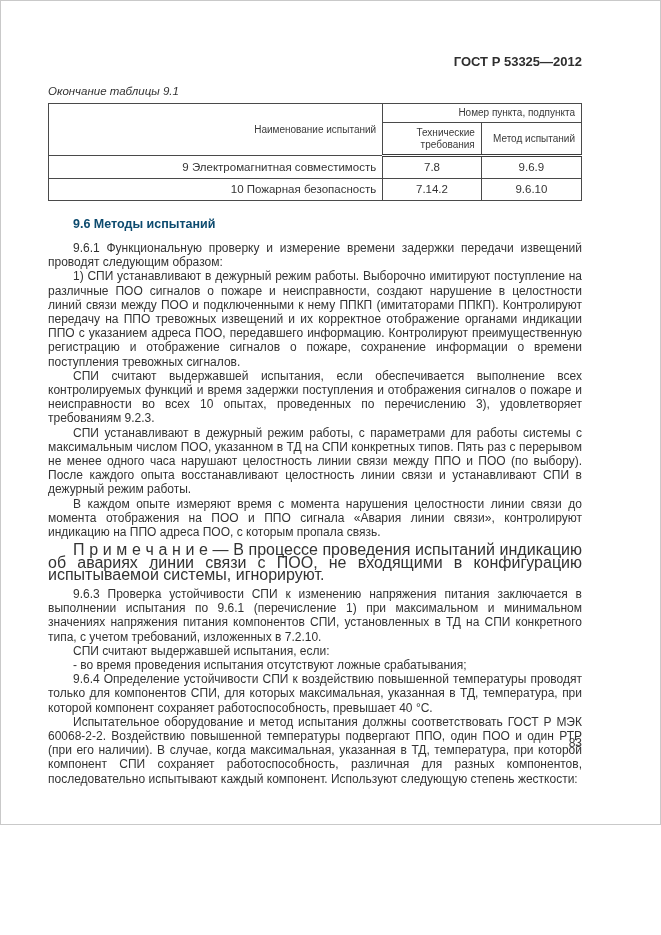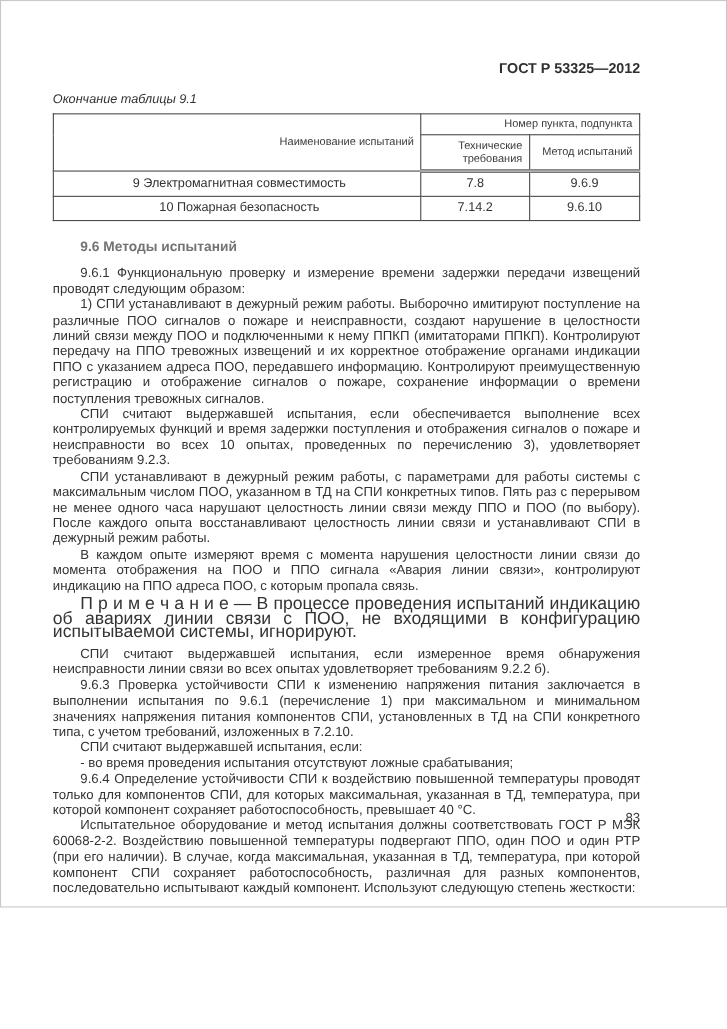--- a/index.html
+++ b/index.html
@@ -61,29 +61,29 @@
   table.spec-table thead tr.head-bottom th {
     border-bottom: 3px double #3a3a3a;
   }
   table.spec-table th.group-head { height: 14px; }
   table.spec-table th.sub-head   { height: 27px; }
   table.spec-table td {
     font-size: 11.5px;
     line-height: 13px;
     height: 17px;
   }
-  table.spec-table td.cell-name { text-align: center; padding-left: 10px; margin-left: 26px; }
+  table.spec-table td.cell-name { text-align: right; padding-left: 10px; margin-left: 26px; }
   table.spec-table td.cell-num  { text-align: center; }
   .section-heading {
     margin: 16px 0 9px 0;
     font-weight: bold;
     font-size: 12.5px;
     line-height: 15px;
     text-indent: 25px;
-    color: #737373;
+    color: #0c4a6e;
   }
   p.body-par {
     margin: 0;
     font-size: 12px;
     line-height: 14.2px;
     text-align: justify;
     text-indent: 25px;
     hyphens: none;
   }
   p.note-par {
@@ -141,21 +141,20 @@
   </table>
 
   <div class="section-heading">9.6  Методы испытаний</div>
 
   <p class="body-par">9.6.1 Функциональную проверку и измерение времени задержки передачи извещений проводят следующим образом:</p>
   <p class="body-par">1) СПИ устанавливают в дежурный режим работы. Выборочно имитируют поступление на различные ПОО сигналов о пожаре и неисправности, создают нарушение в целостности линий связи между ПОО и подключенными к нему ППКП (имитаторами ППКП). Контролируют передачу на ППО тревожных извещений и их корректное отображение органами индикации ППО с указанием адреса ПОО, передавшего информацию. Контролируют преимущественную регистрацию и отображение сигналов о пожаре, сохранение информации о времени поступления тревожных сигналов.</p>
   <p class="body-par">СПИ считают выдержавшей испытания, если обеспечивается выполнение всех контролируемых функций и время задержки поступления и отображения сигналов о пожаре и неисправности во всех 10 опытах, проведенных по перечислению 3), удовлетворяет требованиям 9.2.3.</p>
   <p class="body-par">СПИ устанавливают в дежурный режим работы, с параметрами для работы системы с максимальным числом ПОО, указанном в ТД на СПИ конкретных типов. Пять раз с перерывом не менее одного часа нарушают целостность линии связи между ППО и ПОО (по выбору). После каждого опыта восстанавливают целостность линии связи и устанавливают СПИ в дежурный режим работы.</p>
   <p class="body-par">В каждом опыте измеряют время с момента нарушения целостности линии связи до момента отображения на ПОО и ППО сигнала «Авария линии связи», контролируют индикацию на ППО адреса ПОО, с которым пропала связь.</p>
   <p class="note-par">П р и м е ч а н и е — В процессе проведения испытаний индикацию об авариях линии связи с ПОО, не входящими в конфигурацию испытываемой системы, игнорируют.</p>
-  <p class="body-par">СПИ считают выдержавшей испытания, если измеренное время обнаружения неисправности линии связи во всех опытах удовлетворяет требованиям 9.2.2 б).</p>
   <p class="body-par">9.6.3 Проверка устойчивости СПИ к изменению напряжения питания заключается в выполнении испытания по 9.6.1 (перечисление 1) при максимальном и минимальном значениях напряжения питания компонентов СПИ, установленных в ТД на СПИ конкретного типа, с учетом требований, изложенных в 7.2.10.</p>
   <p class="body-par">СПИ считают выдержавшей испытания, если:</p>
   <p class="body-par">- во время проведения испытания отсутствуют ложные срабатывания;</p>
   <p class="body-par">9.6.4 Определение устойчивости СПИ к воздействию повышенной температуры проводят только для компонентов СПИ, для которых максимальная, указанная в ТД, температура, при которой компонент сохраняет работоспособность, превышает 40 °С.</p>
   <p class="body-par">Испытательное оборудование и метод испытания должны соответствовать ГОСТ Р МЭК 60068-2-2. Воздействию повышенной температуры подвергают ППО, один ПОО и один РТР (при его наличии). В случае, когда максимальная, указанная в ТД, температура, при которой компонент СПИ сохраняет работоспособность, различная для разных компонентов, последовательно испытывают каждый компонент. Используют следующую степень жесткости:</p>
 
   <div class="page-number">83</div>
 
 </div>
 

